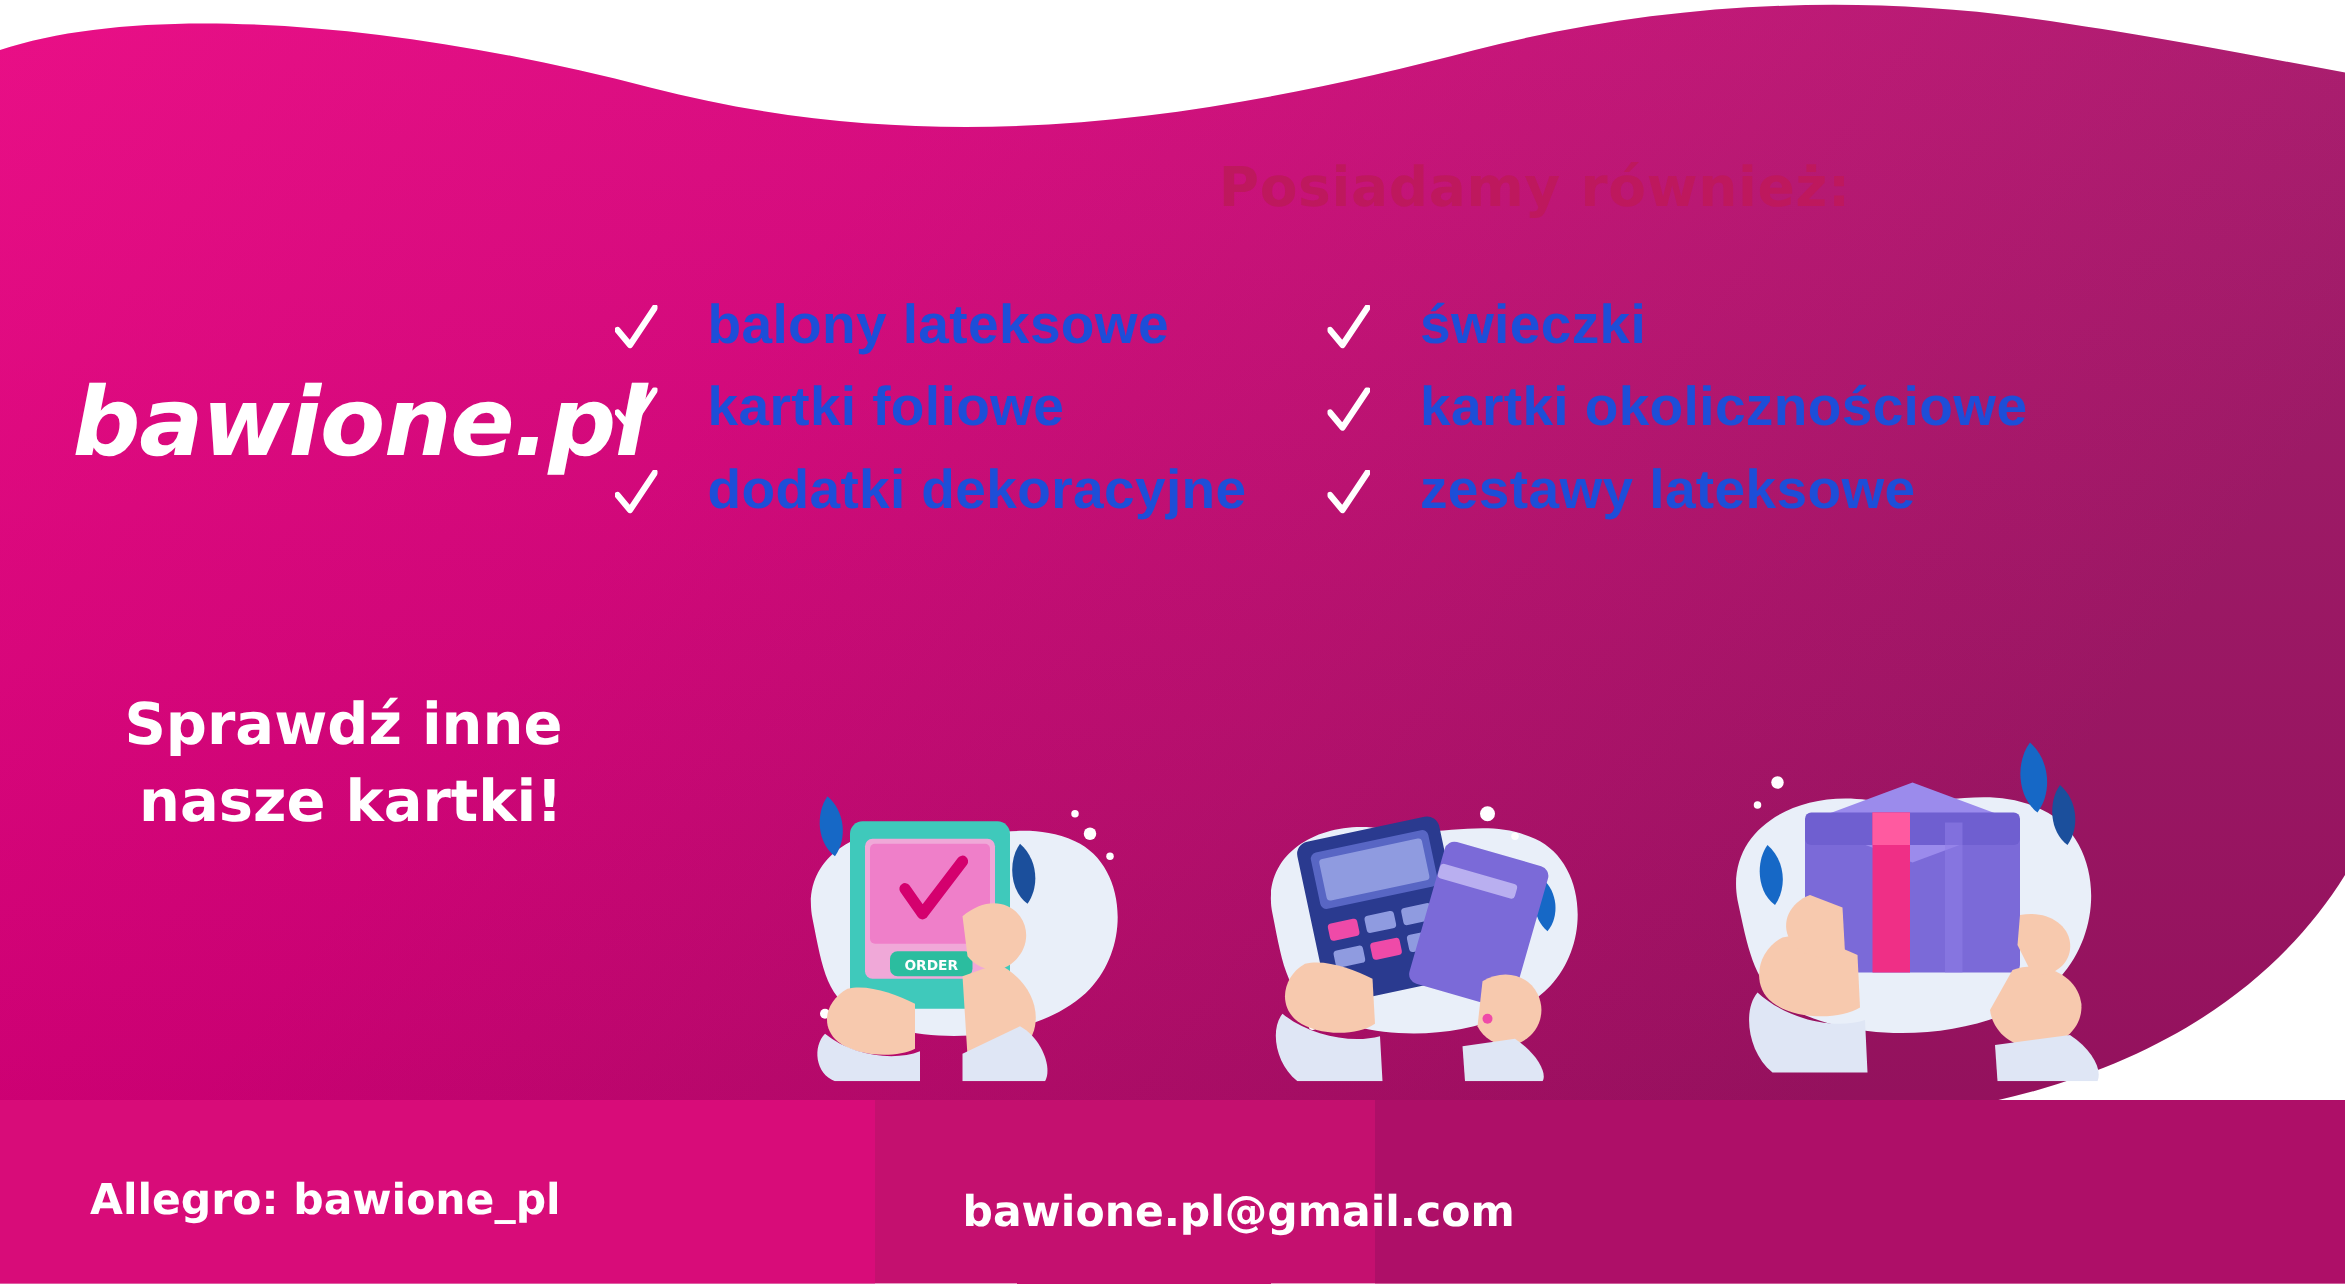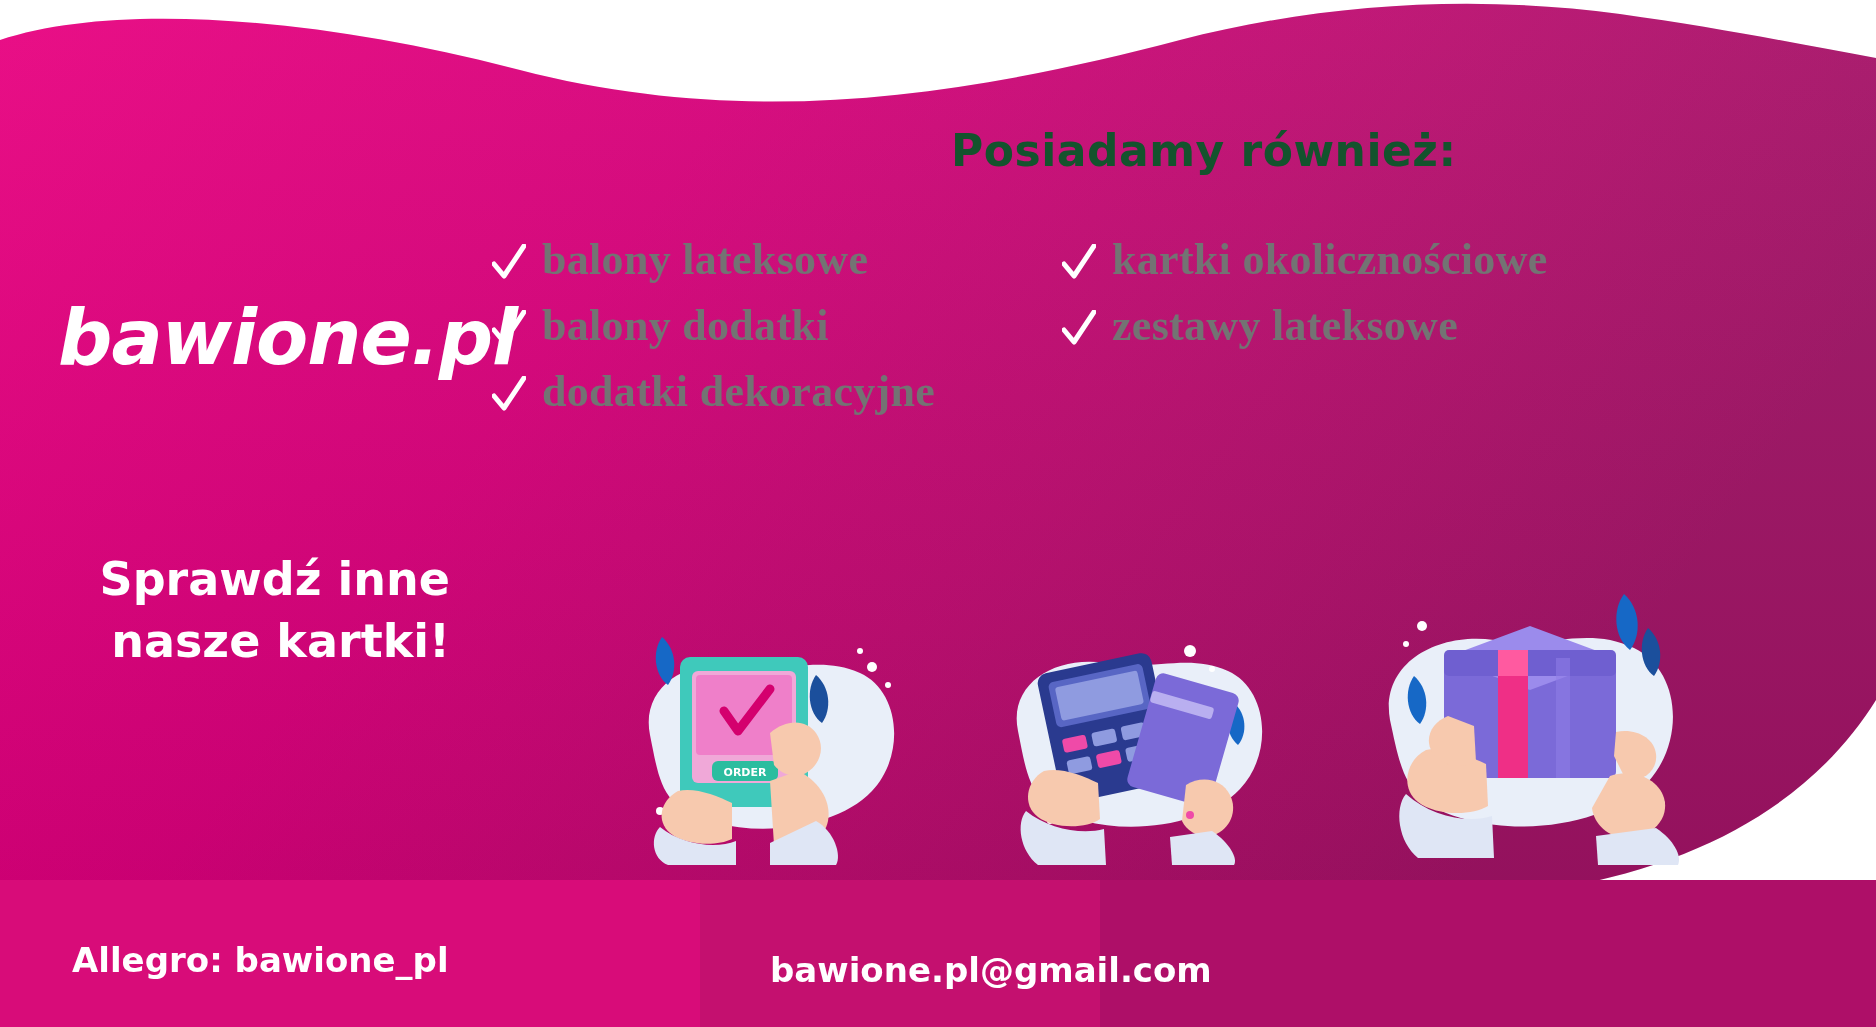--- a/index.html
+++ b/index.html
@@ -19,37 +19,37 @@
 
   .cta{
     left:70px;top:548px;width:380px;
     font-family:"DejaVu Sans",sans-serif;
     font-weight:700;font-size:46px;line-height:1.35;
     color:#ffffff;text-align:right;
   }
   .cta div{white-space:nowrap;}
 
   .right-heading{
-    left:951px;top:125px;
-    font-family:"DejaVu Sans",sans-serif;
-    font-weight:700;font-size:44px;color:#14532d;
+    left:975px;top:125px;
+    font-family:"DejaVu Sans",sans-serif;
+    font-weight:700;font-size:44px;color:#be185d;
     white-space:nowrap;letter-spacing:0.5px;
   }
 
   .list{position:absolute;}
   .list-row{display:flex;align-items:flex-start;gap:16px;margin-bottom:22px;white-space:nowrap;}
   .check{
     display:inline-block;width:34px;height:44px;flex:0 0 34px;
     position:relative;
   }
   .check svg{position:absolute;left:0;top:6px;}
   .item-label{
-    font-family:Liberation Serif, serif;
+    font-family:Liberation Sans, sans-serif;
     font-weight:700;font-size:44px;line-height:1;
-    color:#737373;letter-spacing:0.3px;
+    color:#1d4ed8;letter-spacing:0.3px;margin-left:24px;
   }
 
   #list-left{left:492px;top:238px;}
   #list-right{left:1062px;top:238px;}
 
   .footer-row{
     position:absolute;left:0;top:940px;width:1876px;height:70px;
     display:flex;align-items:center;
   }
   .footer-cell{
@@ -126,36 +126,44 @@
       </span>
       <span class="item-label">balony lateksowe</span>
     </div>
 
     <div class="list-row">
       <span class="check">
         <svg width="34" height="38" viewBox="0 0 34 38">
           <path d="M2 20 L12 32 L32 2" stroke="#ffffff" stroke-width="5" fill="none" stroke-linecap="round" stroke-linejoin="round"></path>
         </svg>
       </span>
-      <span class="item-label">balony dodatki</span>
+      <span class="item-label">kartki foliowe</span>
     </div>
 
     <div class="list-row">
       <span class="check">
         <svg width="34" height="38" viewBox="0 0 34 38">
           <path d="M2 20 L12 32 L32 2" stroke="#ffffff" stroke-width="5" fill="none" stroke-linecap="round" stroke-linejoin="round"></path>
         </svg>
       </span>
       <span class="item-label">dodatki dekoracyjne</span>
     </div>
 
   </div>
 
   <div class="list" id="list-right">
 
+    <div class="list-row">
+      <span class="check">
+        <svg width="34" height="38" viewBox="0 0 34 38">
+          <path d="M2 20 L12 32 L32 2" stroke="#ffffff" stroke-width="5" fill="none" stroke-linecap="round" stroke-linejoin="round"></path>
+        </svg>
+      </span>
+      <span class="item-label">świeczki</span>
+    </div>
 
     <div class="list-row">
       <span class="check">
         <svg width="34" height="38" viewBox="0 0 34 38">
           <path d="M2 20 L12 32 L32 2" stroke="#ffffff" stroke-width="5" fill="none" stroke-linecap="round" stroke-linejoin="round"></path>
         </svg>
       </span>
       <span class="item-label">kartki okolicznościowe</span>
     </div>
 

